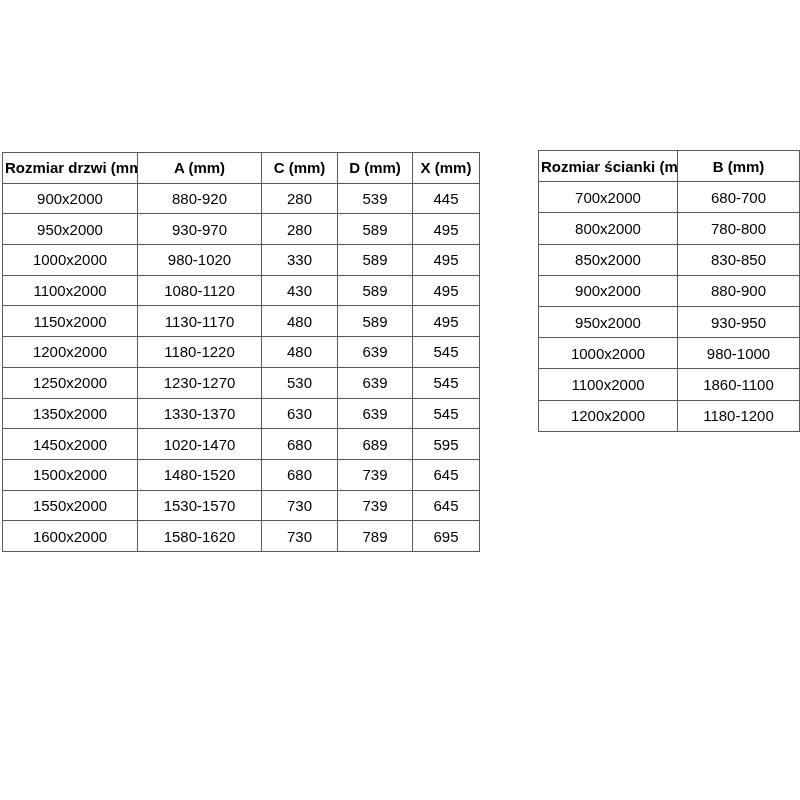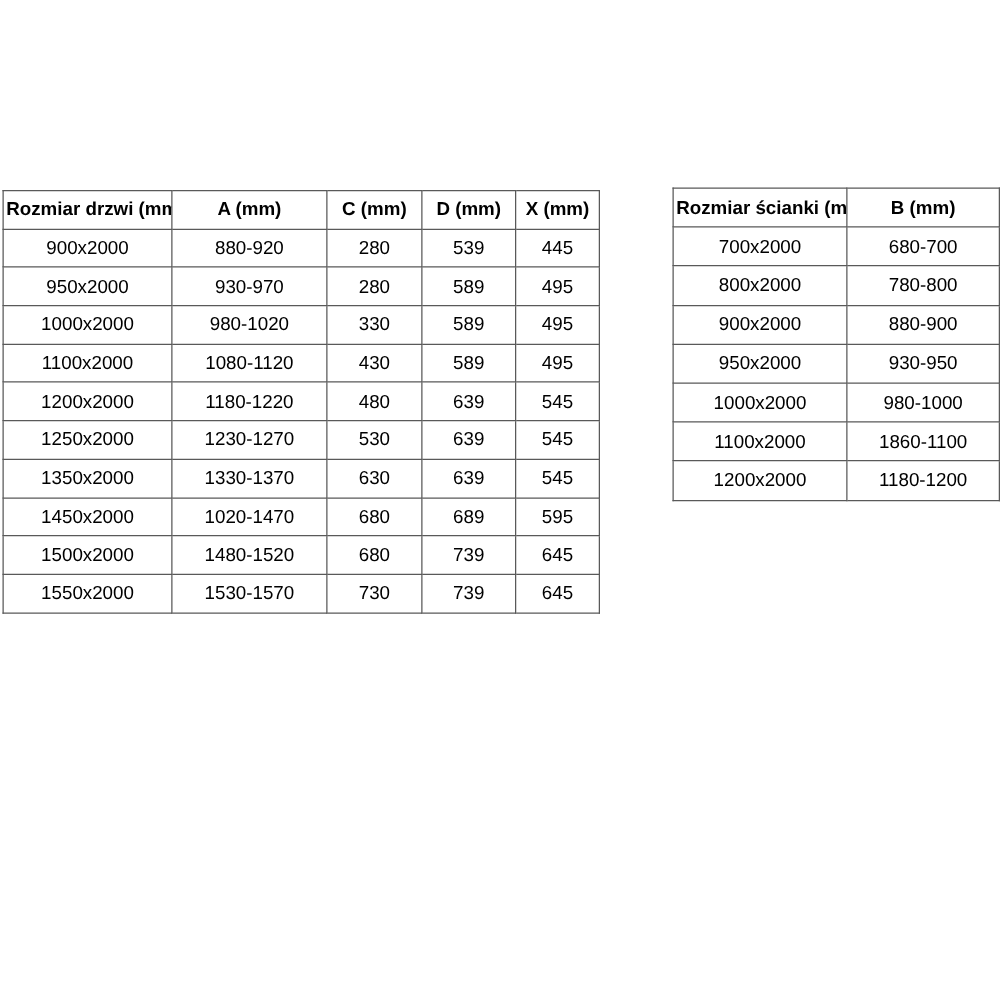--- a/index.html
+++ b/index.html
@@ -101,20 +101,27 @@
           <td>495</td>
         </tr>
         <tr>
           <td>1100x2000</td>
           <td>1080-1120</td>
           <td>430</td>
           <td>589</td>
           <td>495</td>
         </tr>
         <tr>
+          <td>1150x2000</td>
+          <td>1130-1170</td>
+          <td>480</td>
+          <td>589</td>
+          <td>495</td>
+        </tr>
+        <tr>
           <td>1200x2000</td>
           <td>1180-1220</td>
           <td>480</td>
           <td>639</td>
           <td>545</td>
         </tr>
         <tr>
           <td>1250x2000</td>
           <td>1230-1270</td>
           <td>530</td>
@@ -142,20 +149,27 @@
           <td>739</td>
           <td>645</td>
         </tr>
         <tr>
           <td>1550x2000</td>
           <td>1530-1570</td>
           <td>730</td>
           <td>739</td>
           <td>645</td>
         </tr>
+        <tr>
+          <td>1600x2000</td>
+          <td>1580-1620</td>
+          <td>730</td>
+          <td>789</td>
+          <td>695</td>
+        </tr>
       </tbody>
   </table>
 
   <table class="spec tbl-walls">
     <colgroup>
         <col>
         <col>
       </colgroup>
     <thead>
       <tr>
@@ -166,20 +180,24 @@
     <tbody>
         <tr>
           <td>700x2000</td>
           <td>680-700</td>
         </tr>
         <tr>
           <td>800x2000</td>
           <td>780-800</td>
         </tr>
         <tr>
+          <td>850x2000</td>
+          <td>830-850</td>
+        </tr>
+        <tr>
           <td>900x2000</td>
           <td>880-900</td>
         </tr>
         <tr>
           <td>950x2000</td>
           <td>930-950</td>
         </tr>
         <tr>
           <td>1000x2000</td>
           <td>980-1000</td>

